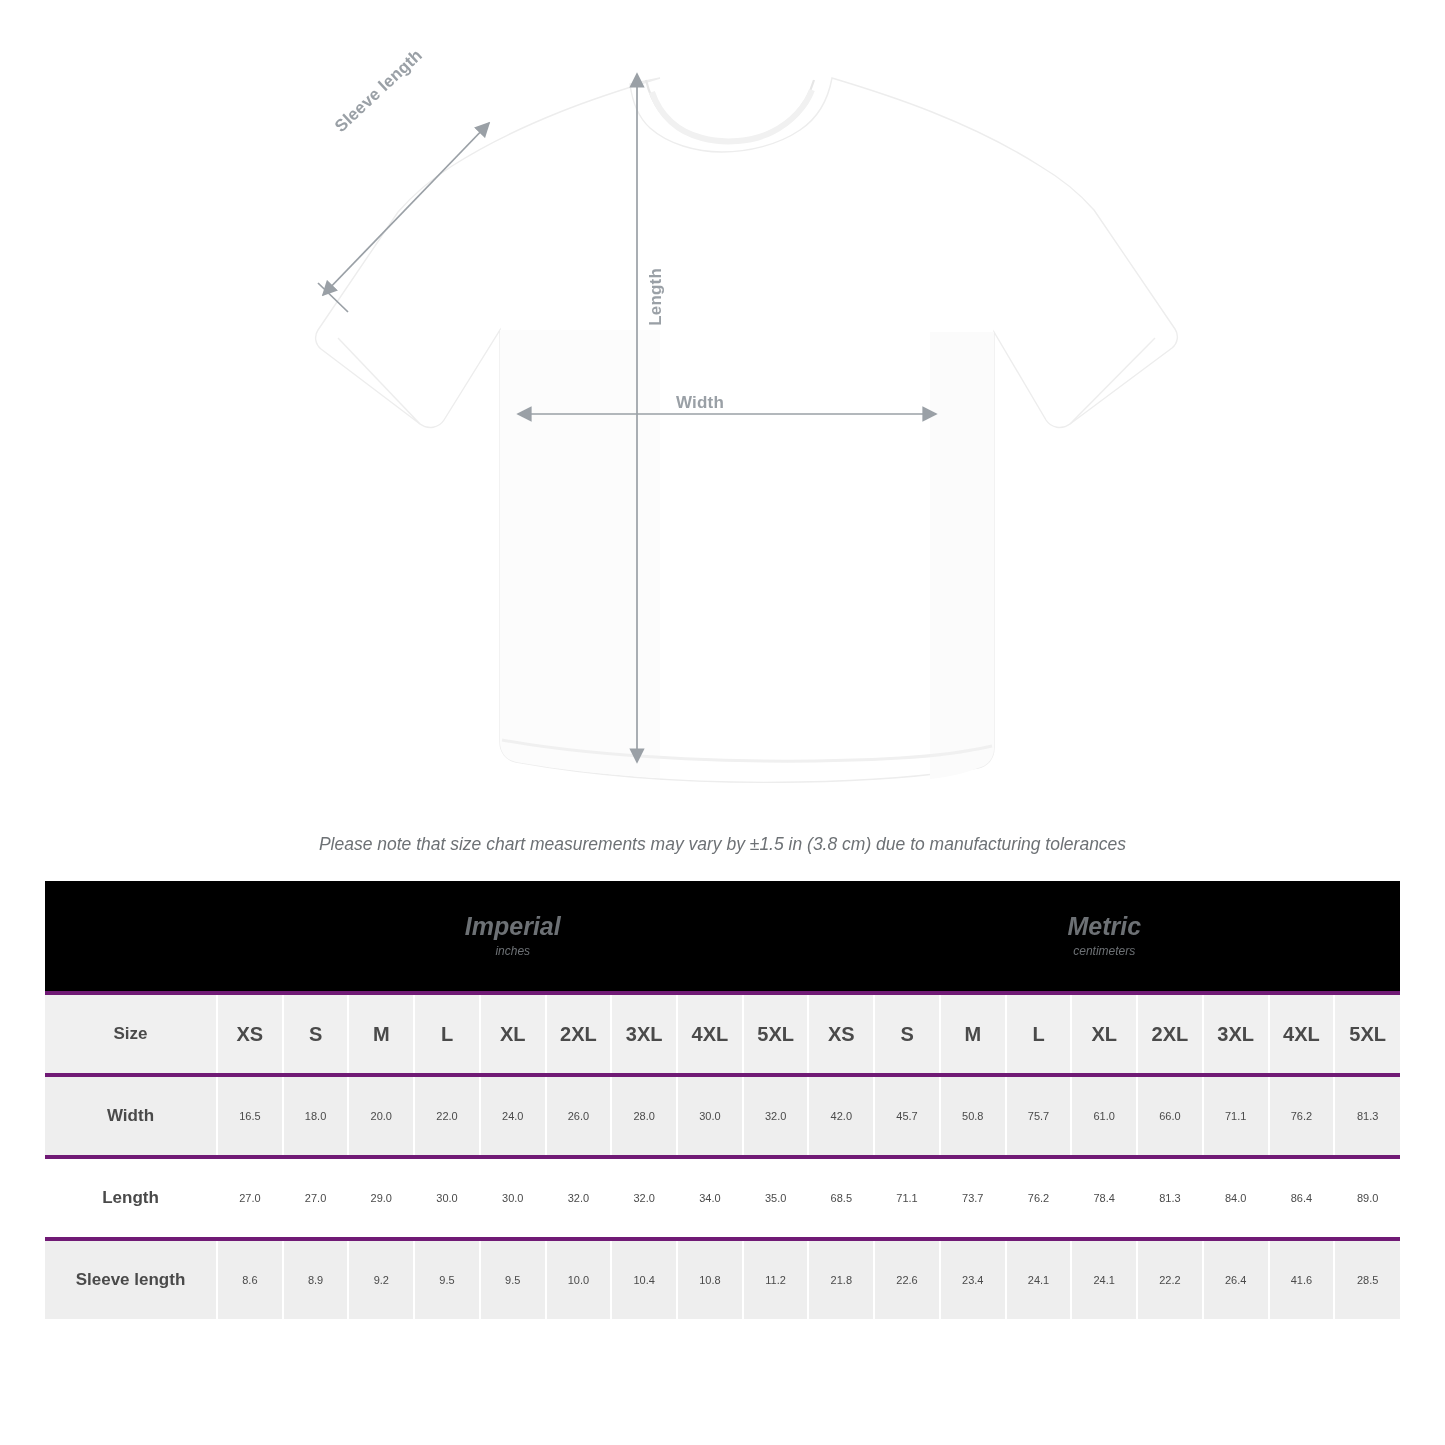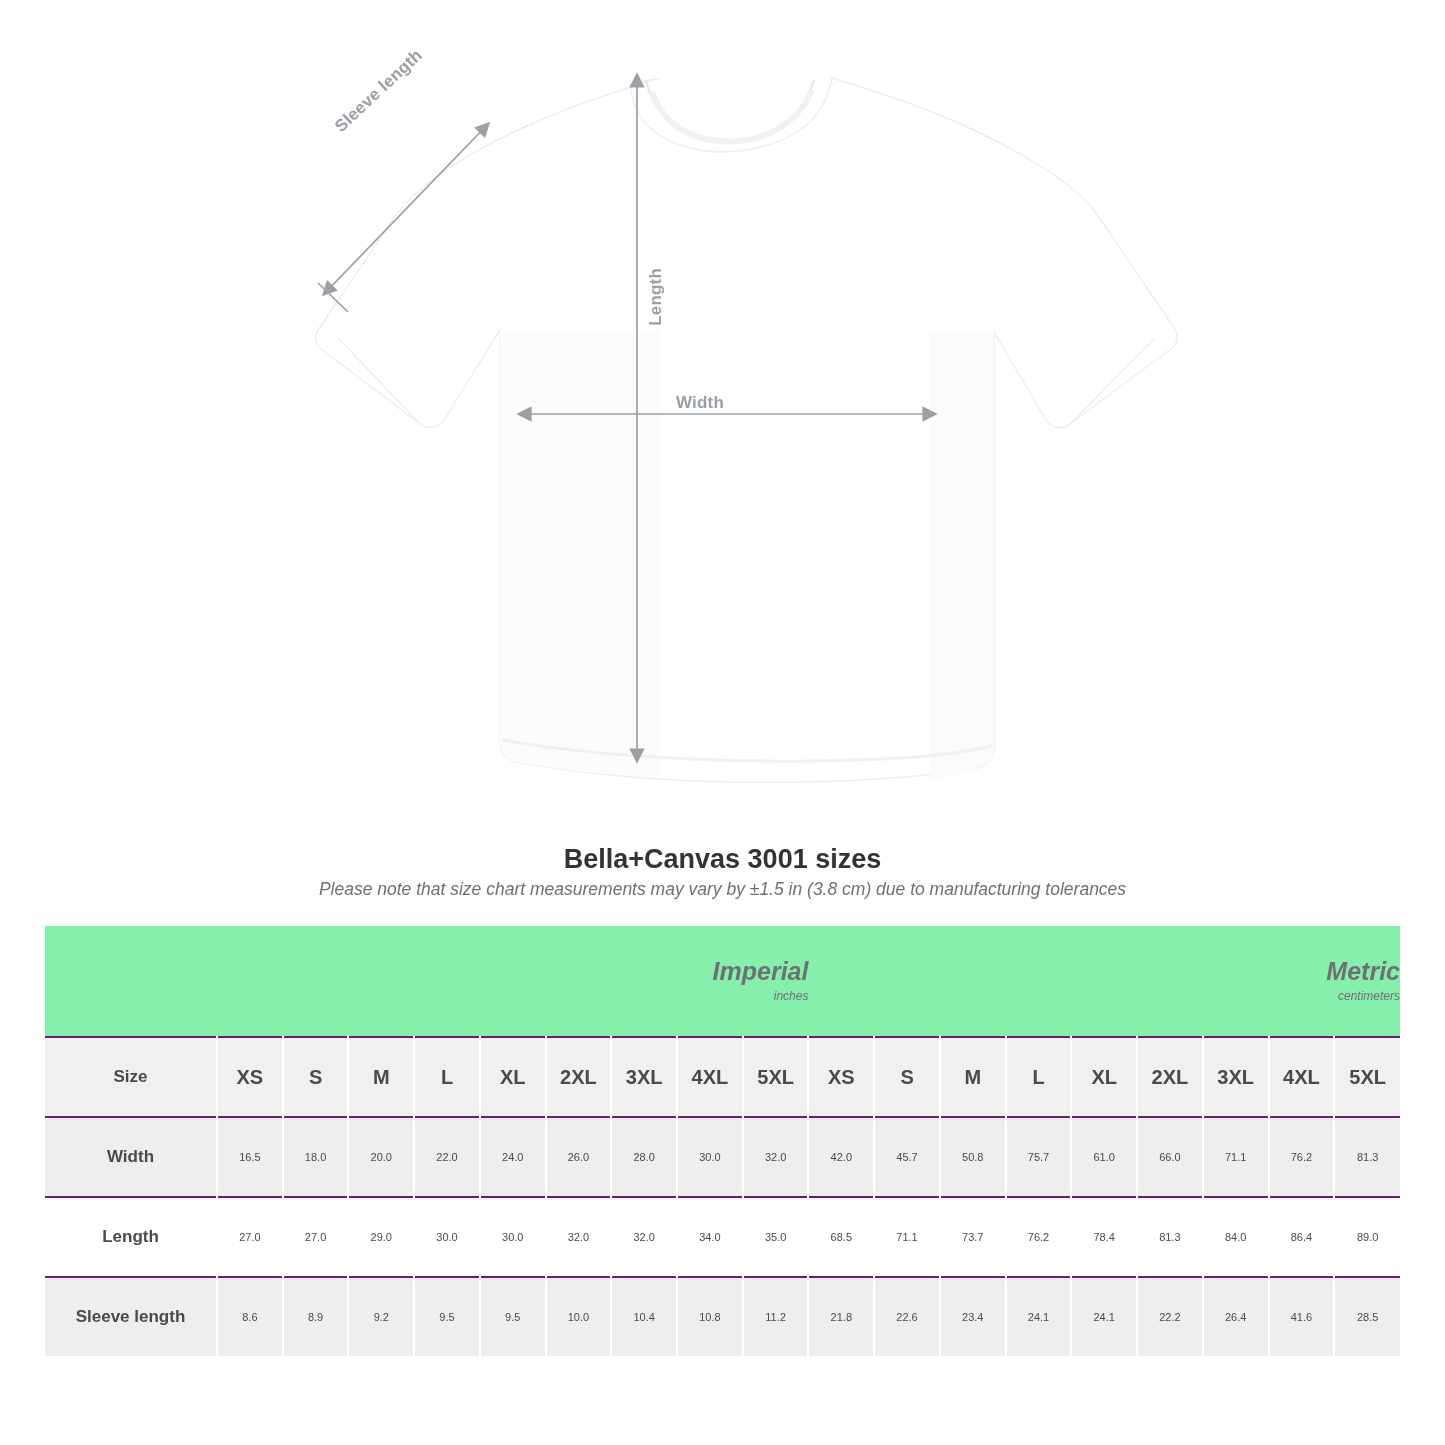--- a/index.html
+++ b/index.html
@@ -80,23 +80,23 @@
   table.size-table {
     border-collapse: collapse;
     width: 100%;
     table-layout: fixed;
   }
   table.size-table td, table.size-table th {
     padding: 0;
     margin: 0;
   }
   .unitband {
-    background: #86efac;
+    background: #000000;
     height: 110px;
-    text-align: right;
+    text-align: center;
     vertical-align: middle;
   }
   .unitband .u-title {
     font-size: 25px;
     font-weight: bold;
     font-style: italic;
     color: #6d7175;
     line-height: 1.25;
   }
   .unitband .u-sub {
@@ -134,21 +134,21 @@
     height: 78px;
     text-align: center;
     vertical-align: middle;
     font-size: 11px;
     color: #4a4a4a;
   }
   .sep {
     border-left: 2px solid #ffffff;
   }
   .sep-row {
-    border-top: 2px solid #701a75;
+    border-top: 4px solid #701a75;
   }
   .first-col {
     width: 172px;
   }
 </style>
 </head>
 <body>
 
 <div class="page">
 
@@ -213,21 +213,20 @@
 
       <line x1="489" y1="123" x2="323" y2="295" stroke="#9aa0a6" stroke-width="1.7" marker-start="url(#arrTail)" marker-end="url(#arrHead)"></line>
       <line x1="318" y1="283" x2="348" y2="312" stroke="#9aa0a6" stroke-width="1.7"></line>
     </svg>
 
     <div class="dim-label length">Length</div>
     <div class="dim-label width">Width</div>
     <div class="dim-label sleeve">Sleeve length</div>
   </div>
 
-  <div class="heading">Bella+Canvas 3001 sizes</div>
   <div class="subheading">Please note that size chart measurements may vary by ±1.5 in (3.8 cm) due to manufacturing tolerances</div>
 
   <div class="table-wrap">
     <table class="size-table">
       <colgroup>
         <col class="first-col">
         <col span="18">
       </colgroup>
       <tbody>
 

